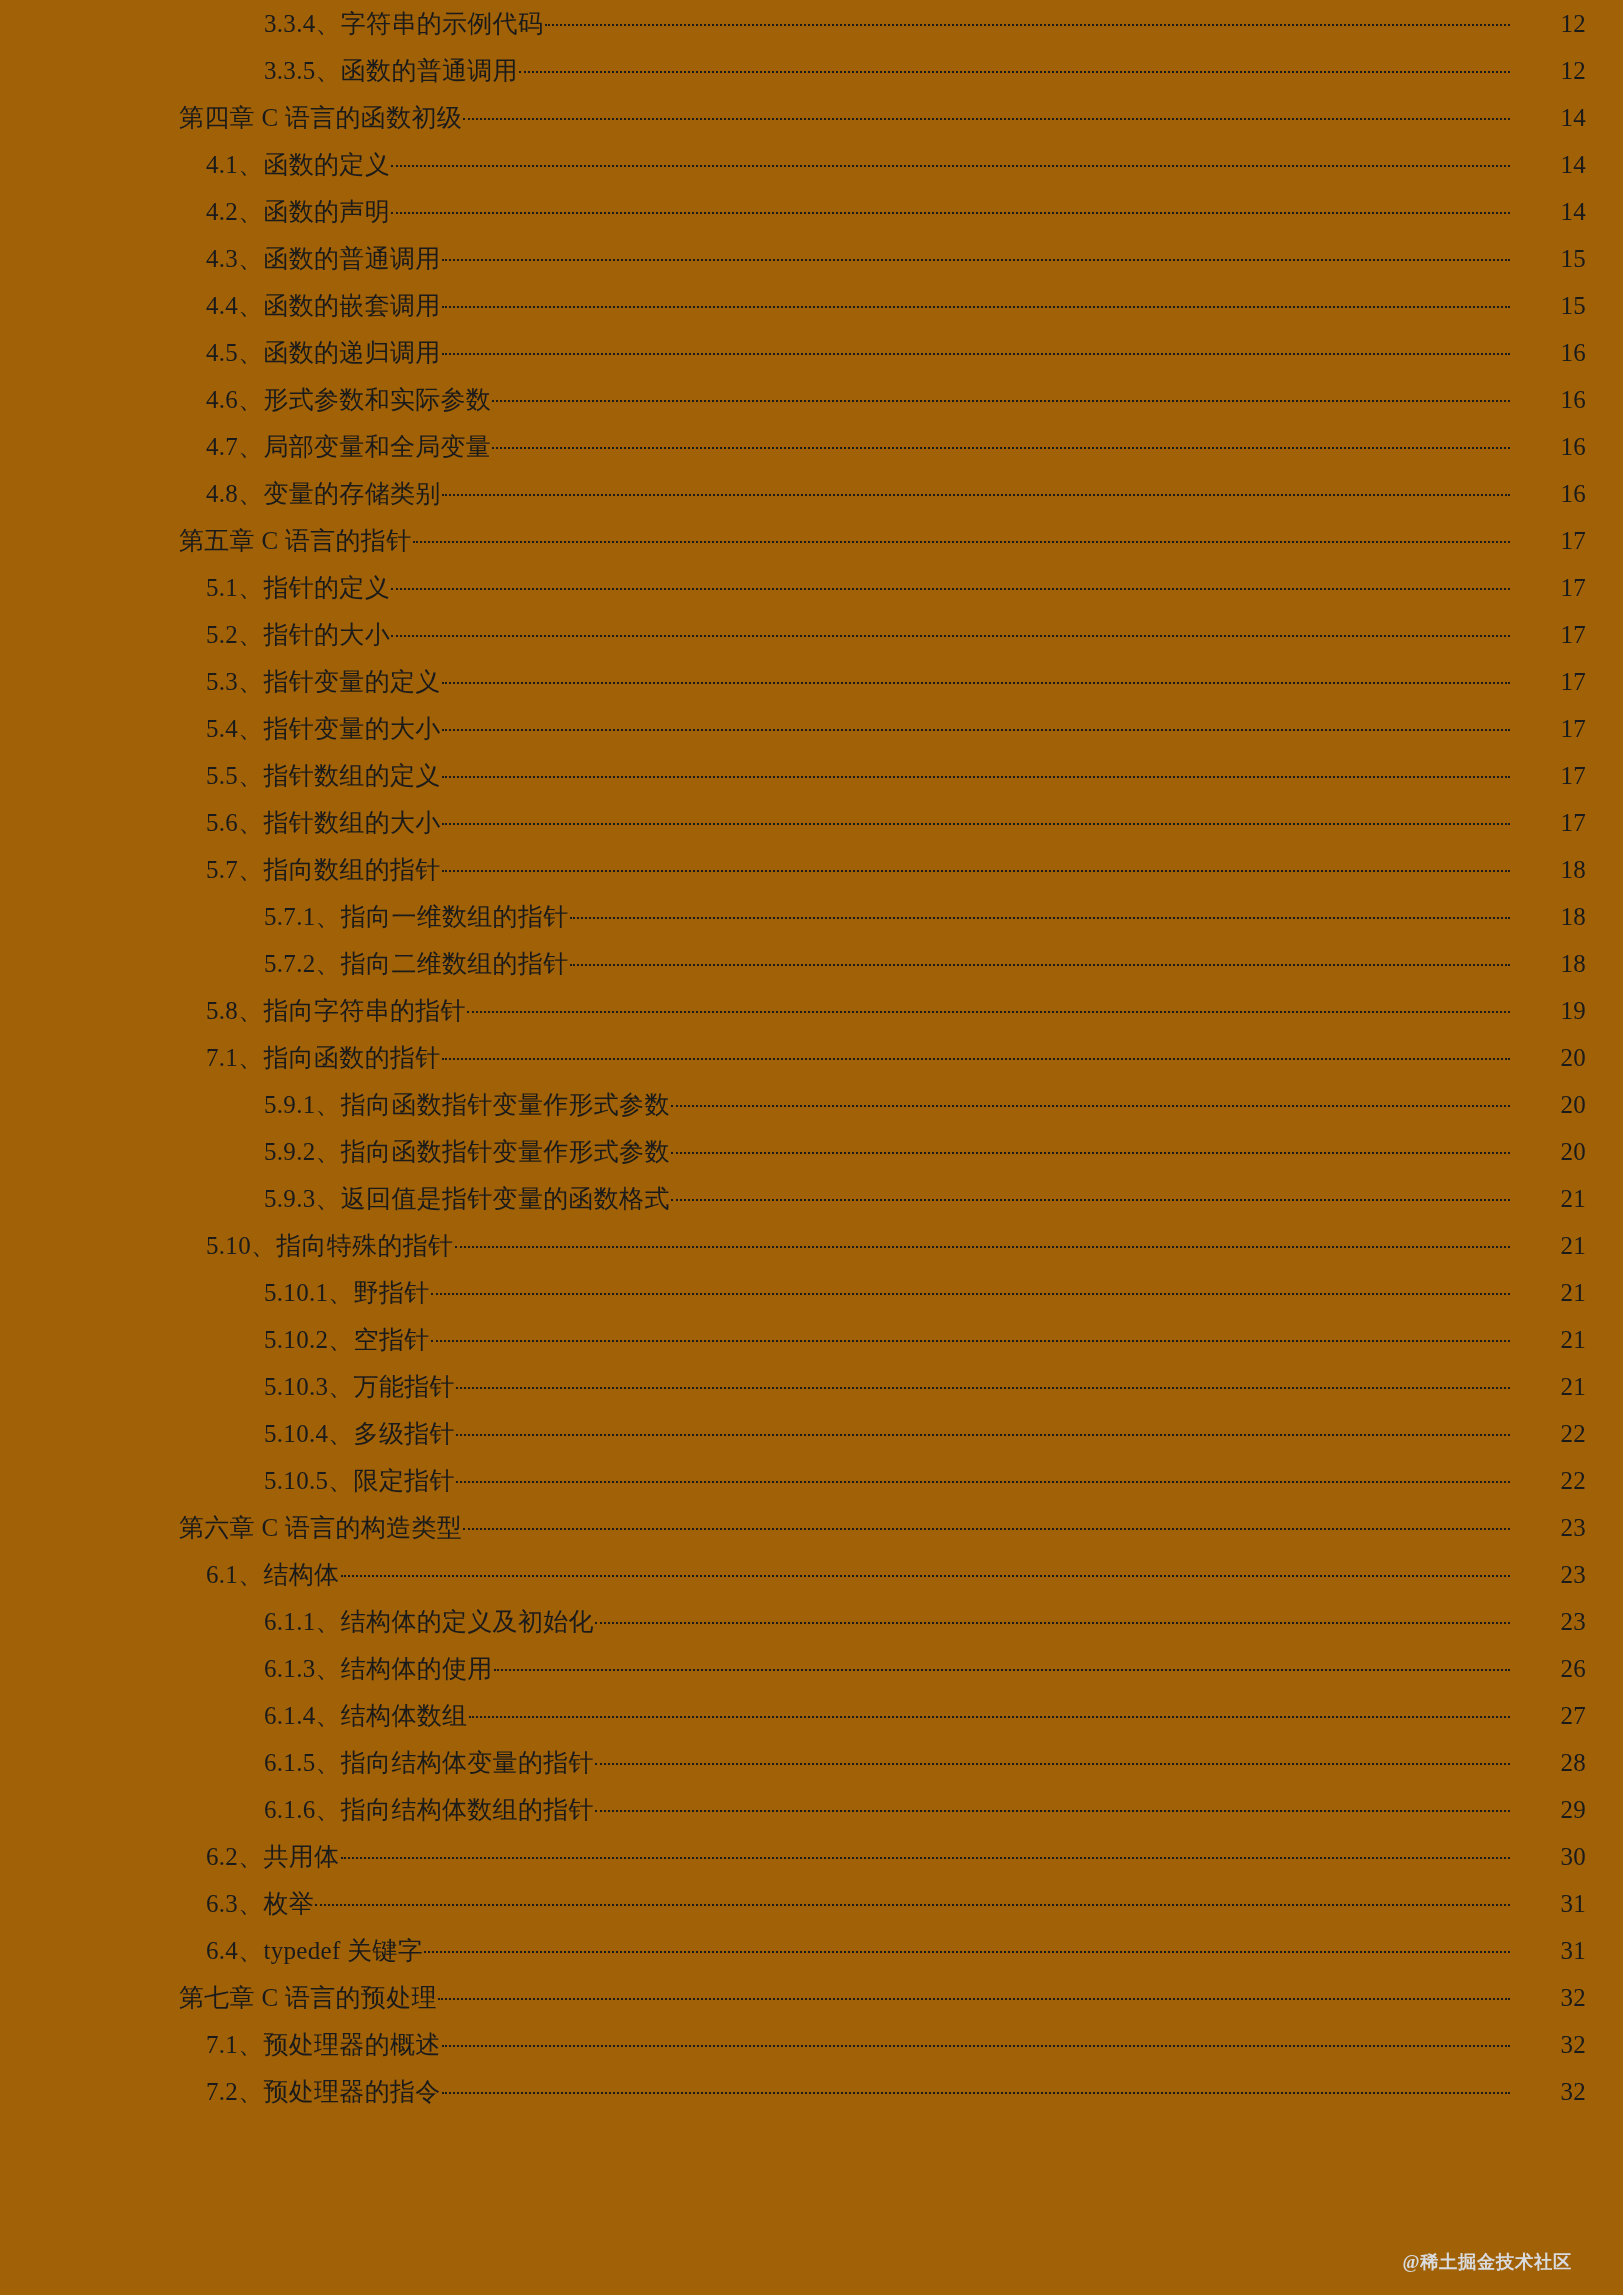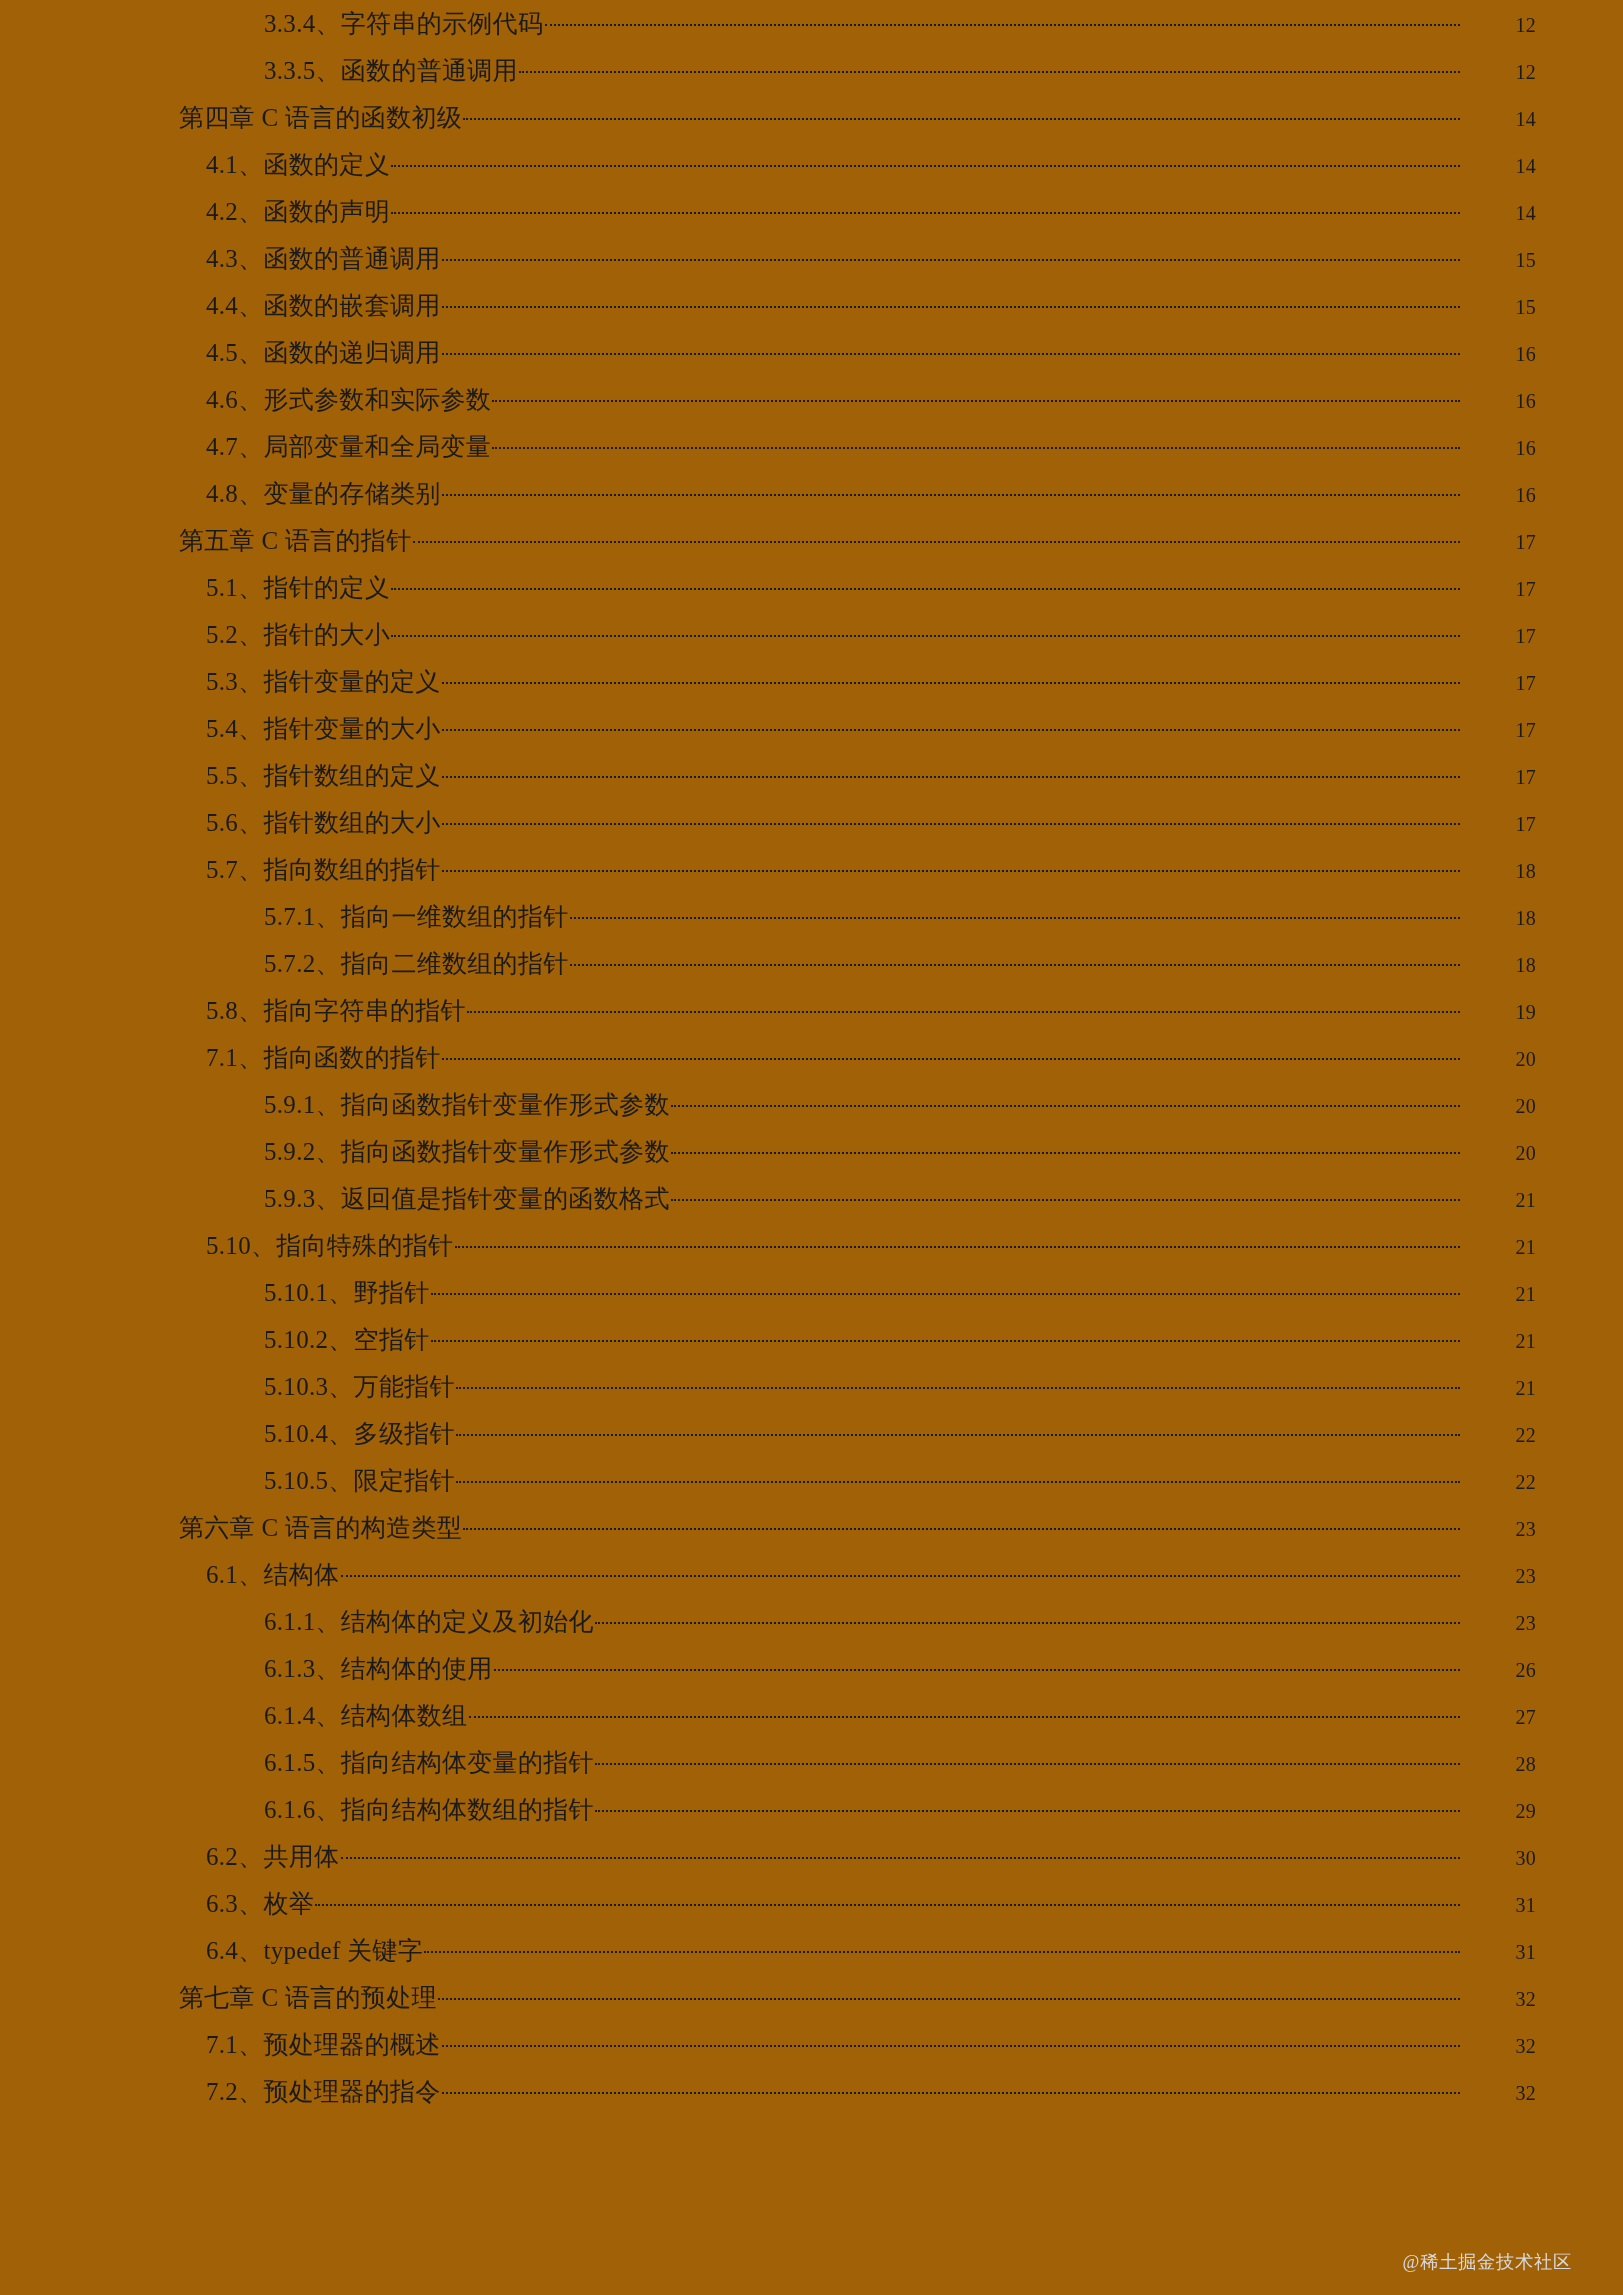--- a/index.html
+++ b/index.html
@@ -58,34 +58,35 @@
     left: 0;
     right: 0;
     bottom: 0.24em;
     height: 0;
     border-bottom: 2.6px dotted #1a1a1a;
   }
   .entry-page {
     flex: 0 0 auto;
     width: 75px;
     text-align: right;
-    padding-right: 87px;
-    font-size: 20px;
+    padding-right: 37px;
+    font-size: 25px;
     letter-spacing: 0.3px;
   }
 
   .watermark {
     position: absolute;
     right: 51px;
     bottom: 21px;
     font-size: 18.3px;
     color: #d8dade;
     font-family: "Liberation Serif", "DejaVu Serif", serif;
     letter-spacing: 0.7px;
     user-select: none;
+    font-weight: bold;
   }
 </style>
 </head>
 <body>
 
 <div class="page">
 
   <nav class="toc">
     <ul class="toc-list" id="toc-list">
         <li class="toc-entry lvl-3">

